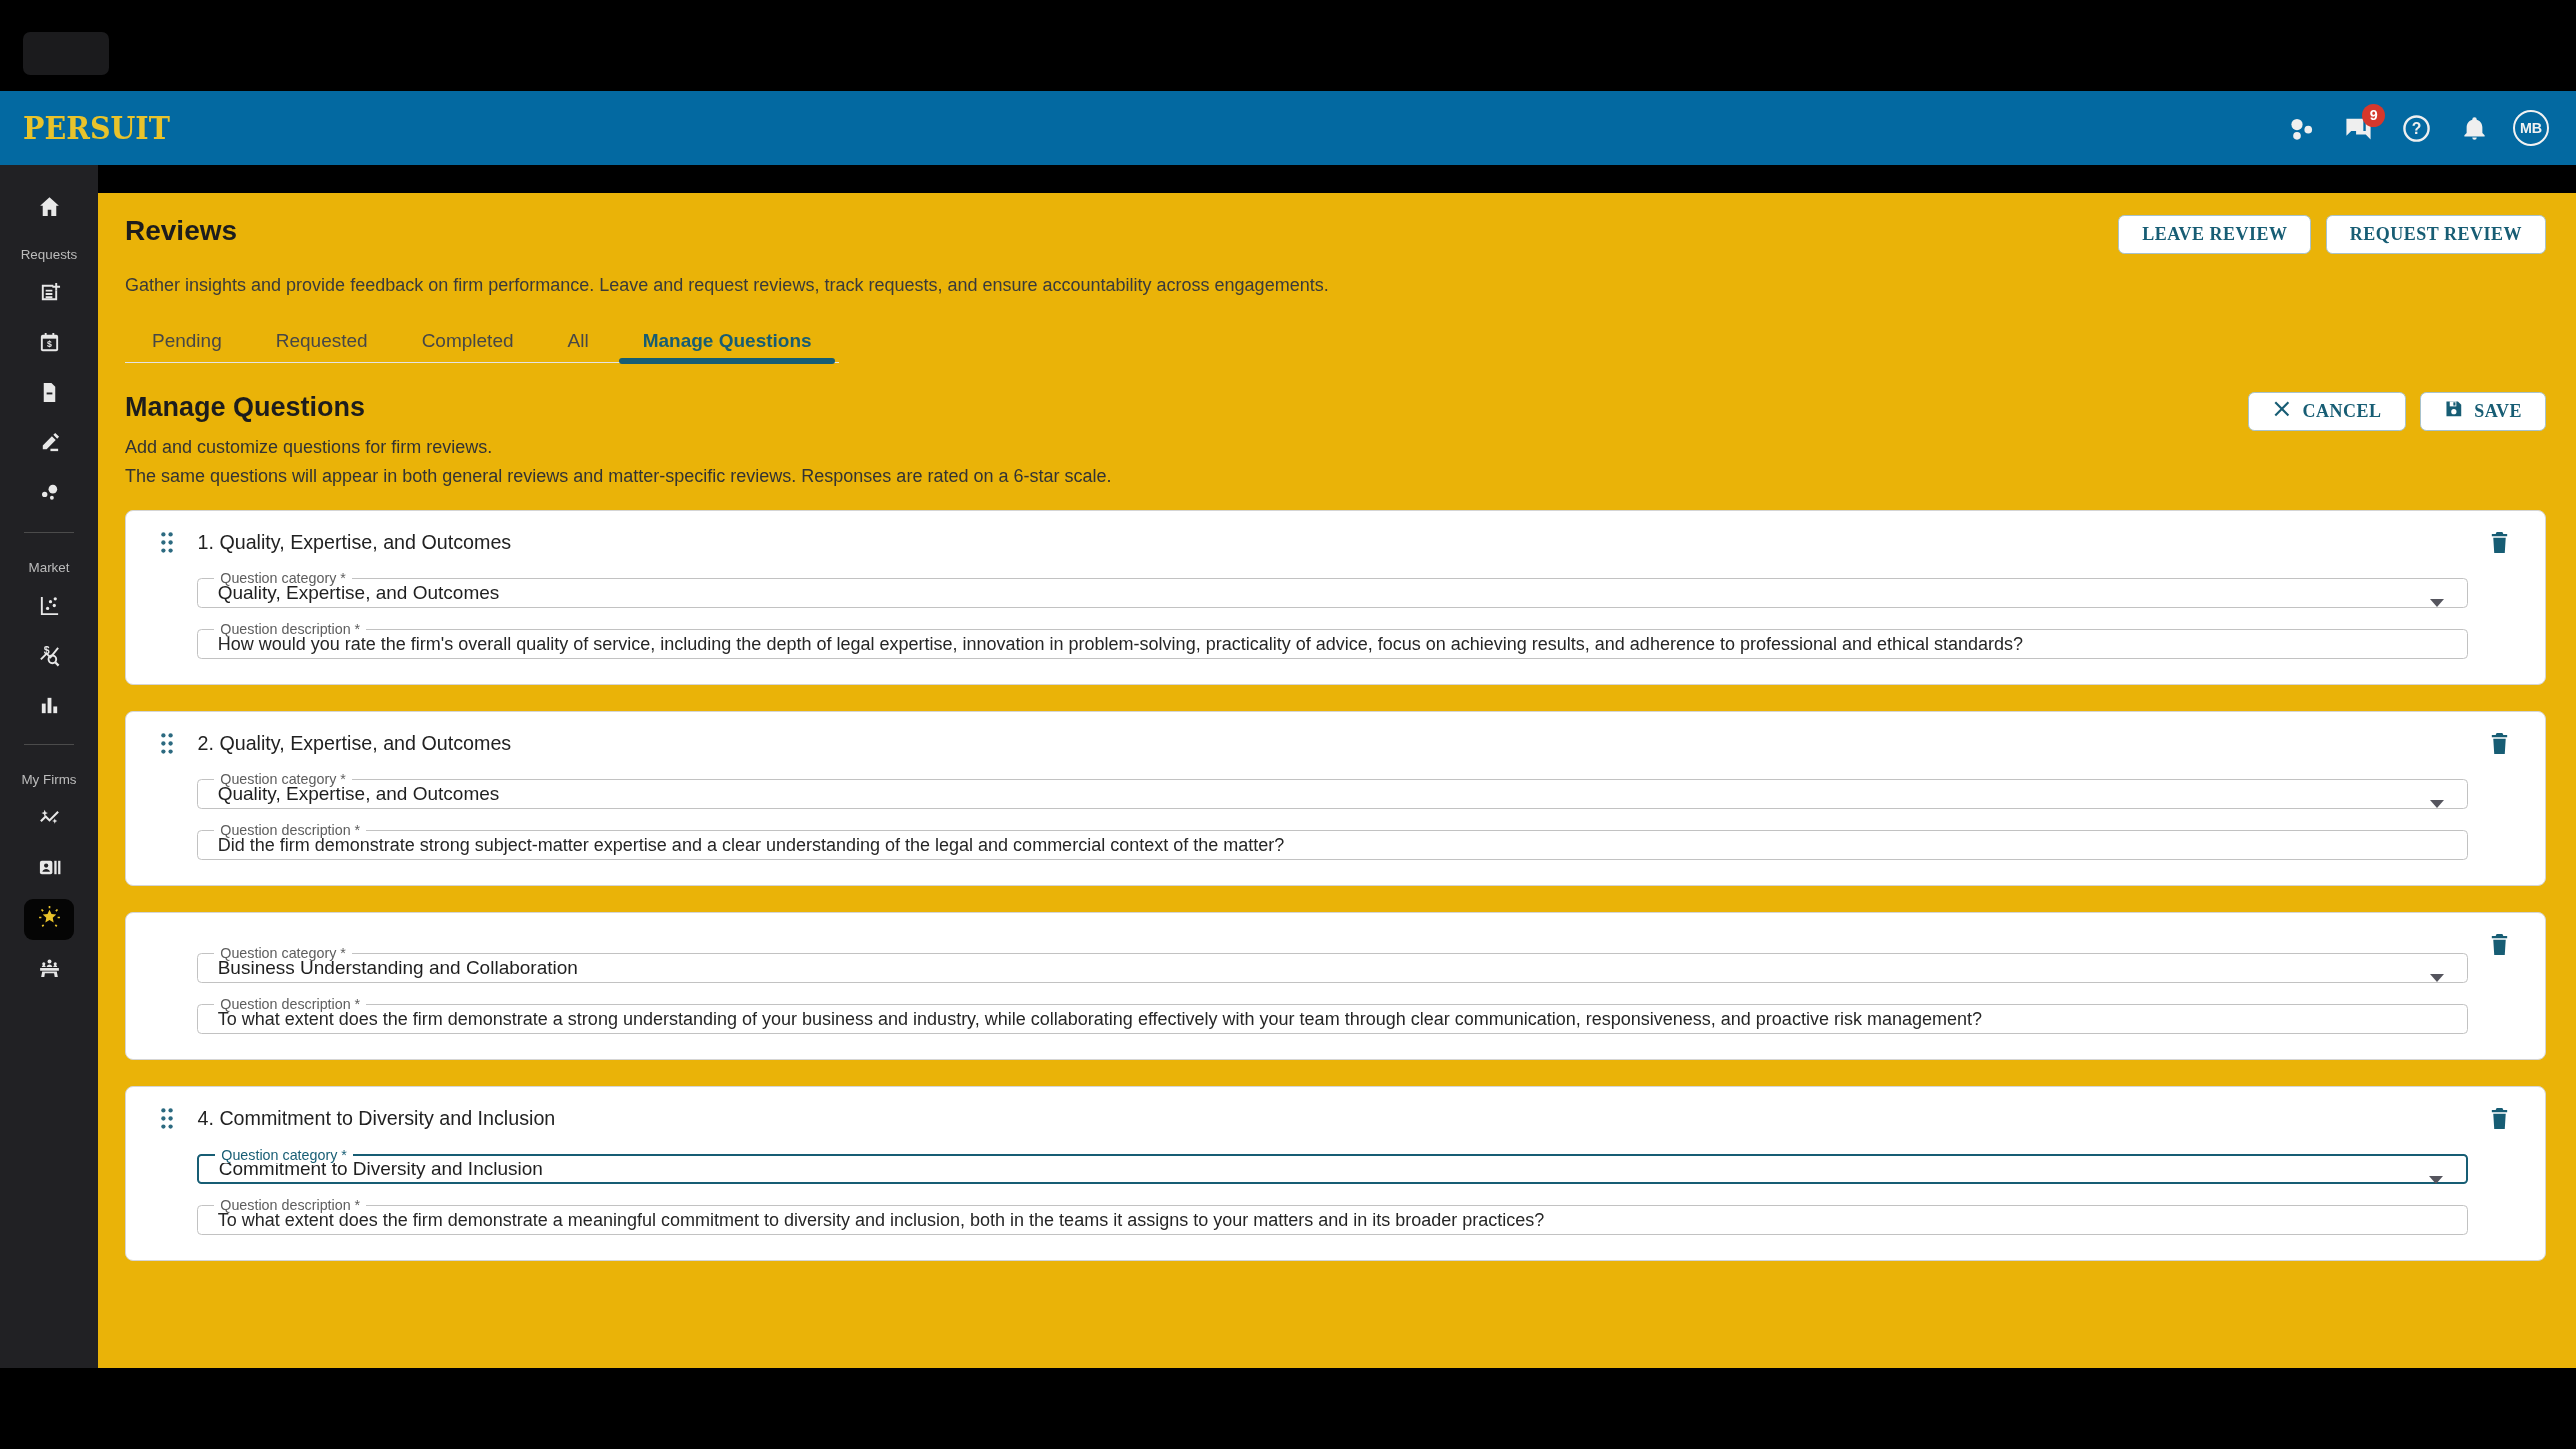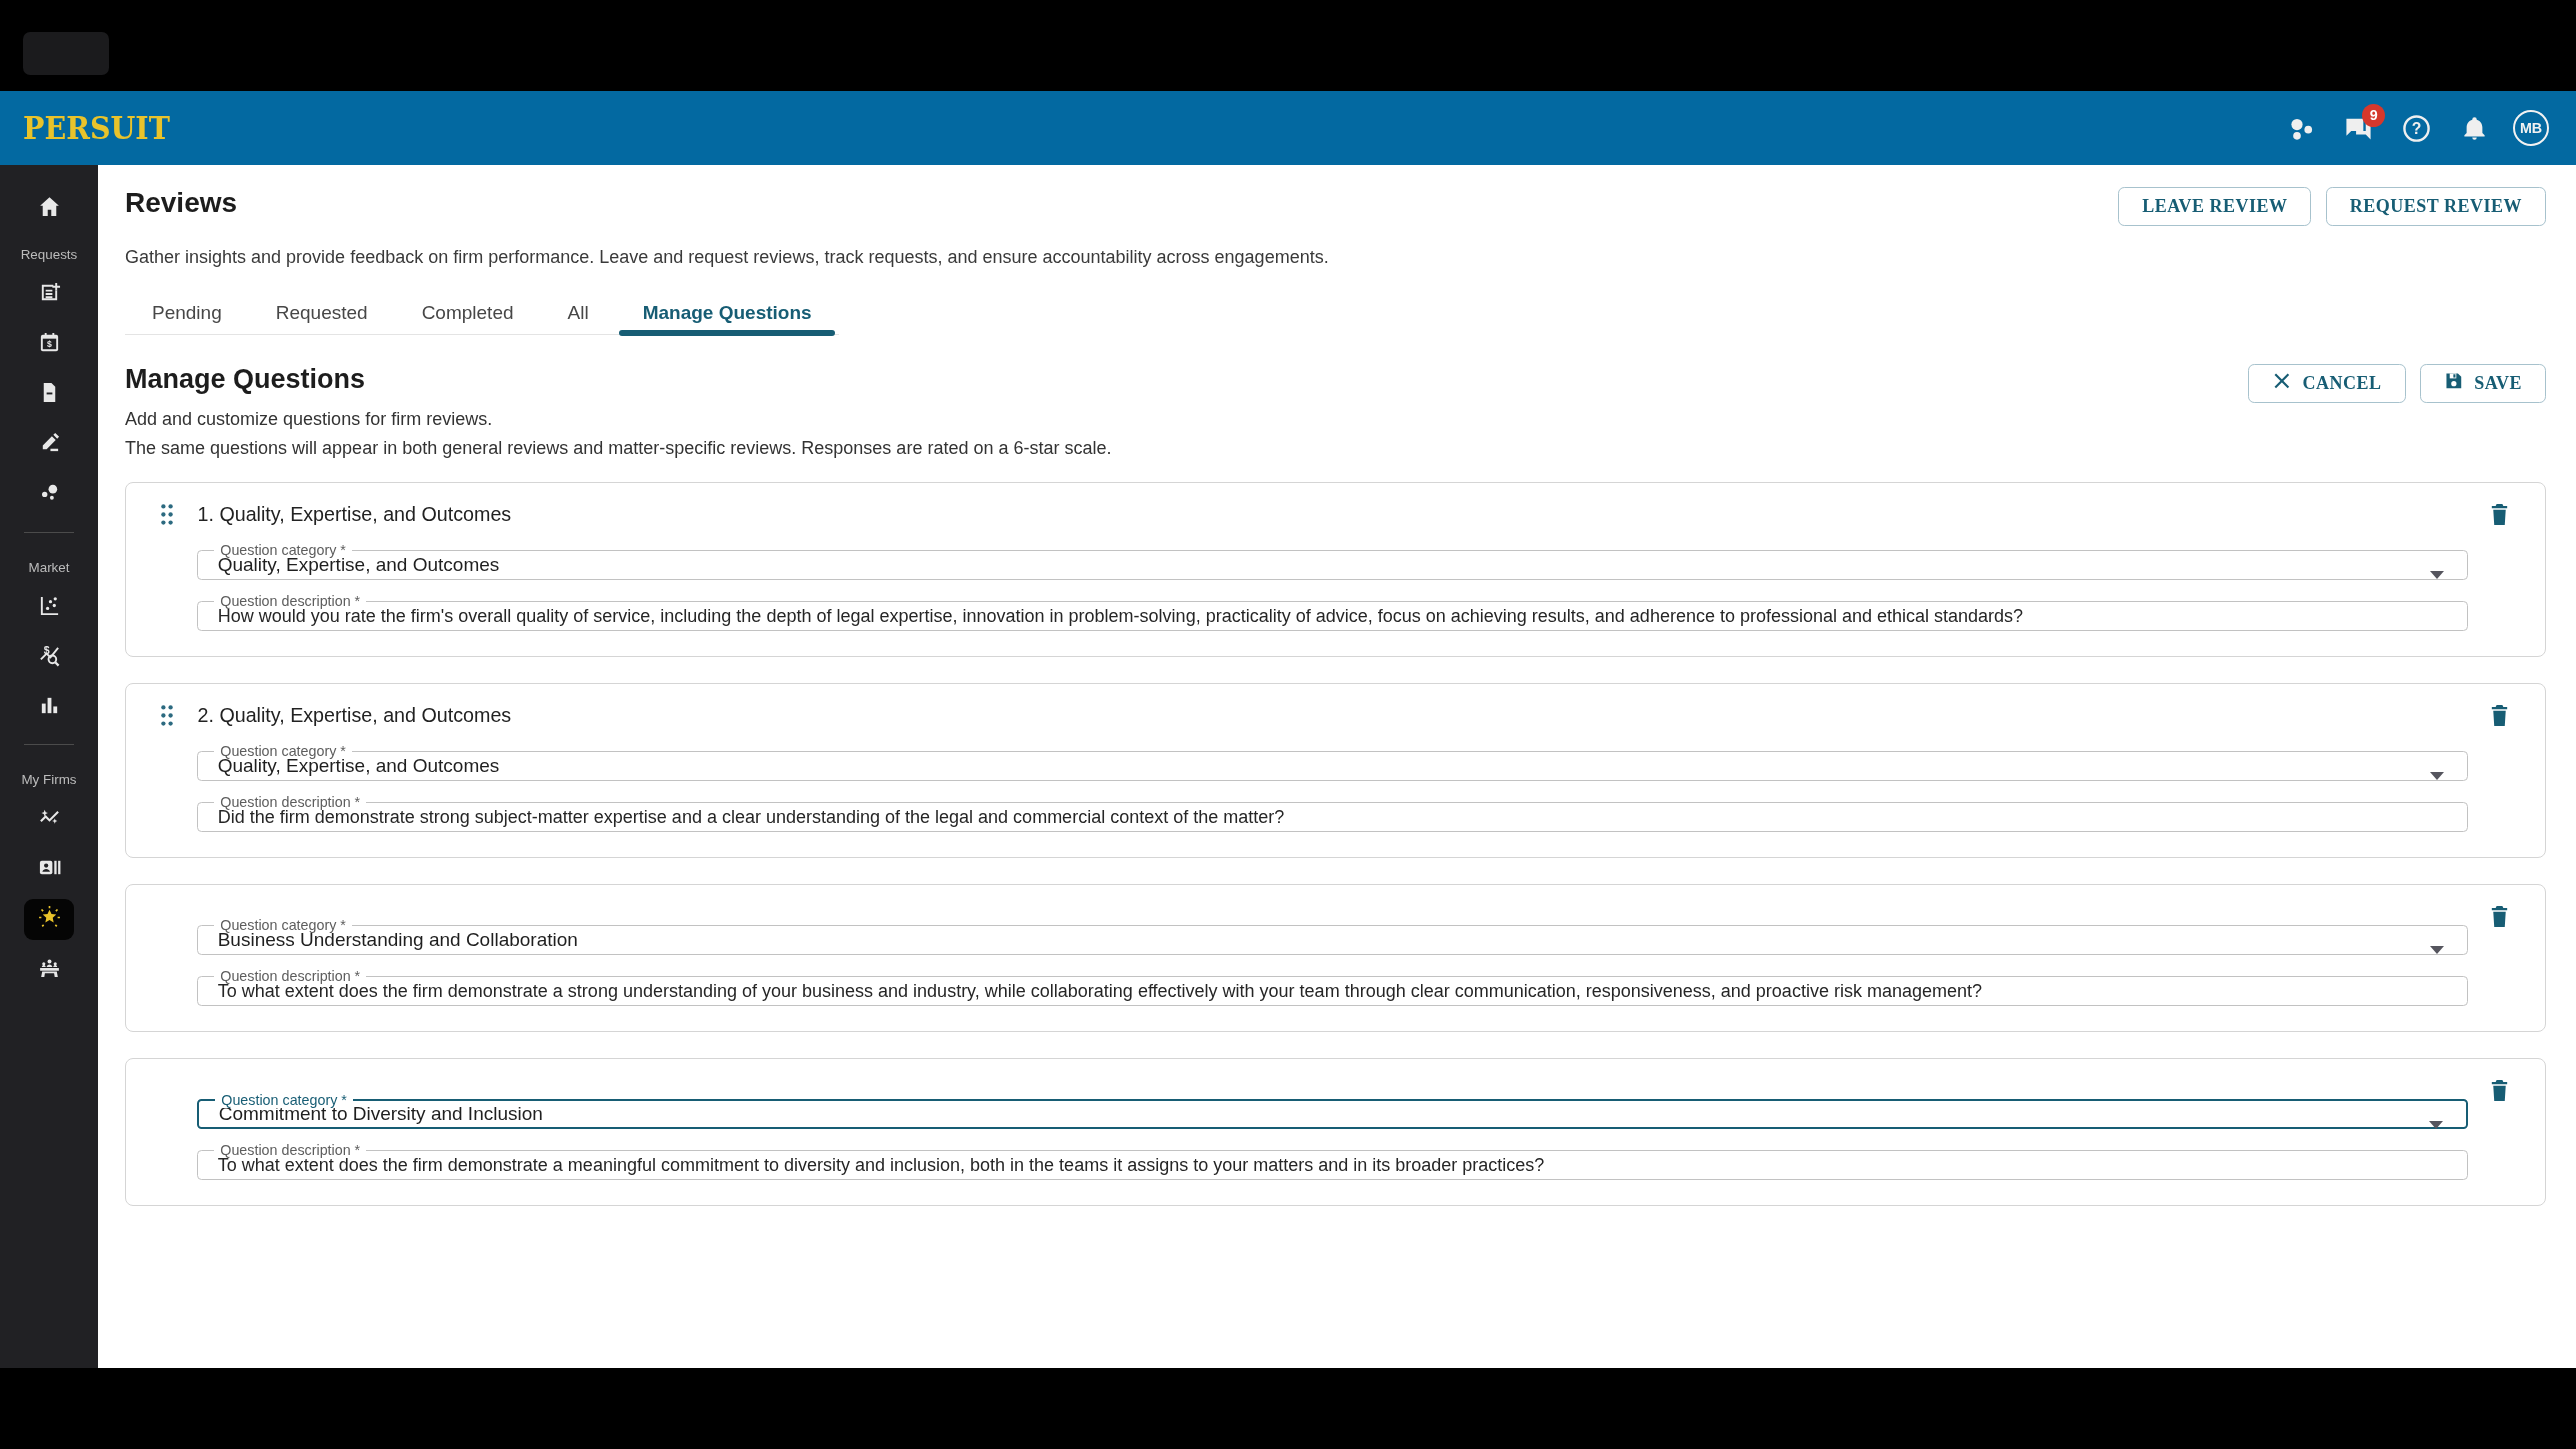--- a/index.html
+++ b/index.html
@@ -30,21 +30,21 @@
   
   .shell { display:flex; height:1203px; }
   .sidebar { width:98px; background:#212124; display:flex; flex-direction:column;
     align-items:center; padding-top:18px; flex-shrink:0; }
   .side-item { width:50px; height:41px; display:flex; align-items:center; justify-content:center;
     margin:4.5px 0; border-radius:9px; cursor:pointer; }
   .side-item.active { background:#050505; }
   .side-label { color:#bcbcbc; font-size:13.4px; margin:14.3px 0 7.2px; }
   .side-div { width:50px; height:0; border-top:0.9px solid #4b4b4b; margin:12.5px 0; }
 
-  .main { flex:1; background:#ffffff; padding:21.5px 30px 0 27px; overflow:hidden; }
+  .main { flex:1; background:#eab308; padding:21.5px 30px 0 27px; overflow:hidden;margin-top:28px; }
 
   
   .page-head { display:flex; justify-content:space-between; align-items:flex-start; }
   .page-title { font-size:28px; font-weight:700; color:#1d1d1d; }
   .head-actions { display:flex; gap:14.3px; }
   .btn { background:#fff; border:1.3px solid #a7c2cd; border-radius:6.3px; color:#175d74;
     font-size:18px; font-weight:700; letter-spacing:0.5px; height:39px; padding:0 23px;
     display:flex; align-items:center; gap:10.7px; cursor:pointer; font-family:Liberation Serif, serif; }
   .page-desc { margin-top:21.5px; font-size:18px; color:#3a3a3a; }
 
@@ -336,20 +336,35 @@
           <span class="fvalue">Business Understanding and Collaboration</span>
           <span class="chev"></span>
         </div>
         <div class="field desc">
           <span class="flabel">Question description *</span>
           <span class="fvalue">To what extent does the firm demonstrate a strong understanding of your business and industry, while collaborating effectively with your team through clear communication, responsiveness, and proactive risk management?</span>
         </div>
       </div>
 
       <div class="qcard">
+        <div class="qcard-head">
+          <span class="drag">
+              <svg width="18" height="27" viewBox="0 0 20 30">
+                <g fill="#2c6a80">
+                  <circle cx="6" cy="6" r="2.4"></circle>
+                  <circle cx="14" cy="6" r="2.4"></circle>
+                  <circle cx="6" cy="15" r="2.4"></circle>
+                  <circle cx="14" cy="15" r="2.4"></circle>
+                  <circle cx="6" cy="24" r="2.4"></circle>
+                  <circle cx="14" cy="24" r="2.4"></circle>
+                </g>
+              </svg>
+            </span>
+          <span class="qtitle">4. Commitment to Diversity and Inclusion</span>
+        </div>
         <span class="trash"><svg width="23" height="27" viewBox="0 0 24 26">
               <path fill="#175d74" d="M9 2h6l1 2h4v2.4H4V4h4zM5.5 8h13l-1 16h-11z"></path>
             </svg></span>
         <div class="field focused">
           <span class="flabel">Question category *</span>
           <span class="fvalue">Commitment to Diversity and Inclusion</span>
           <span class="chev"></span>
         </div>
         <div class="field desc">
           <span class="flabel">Question description *</span>

